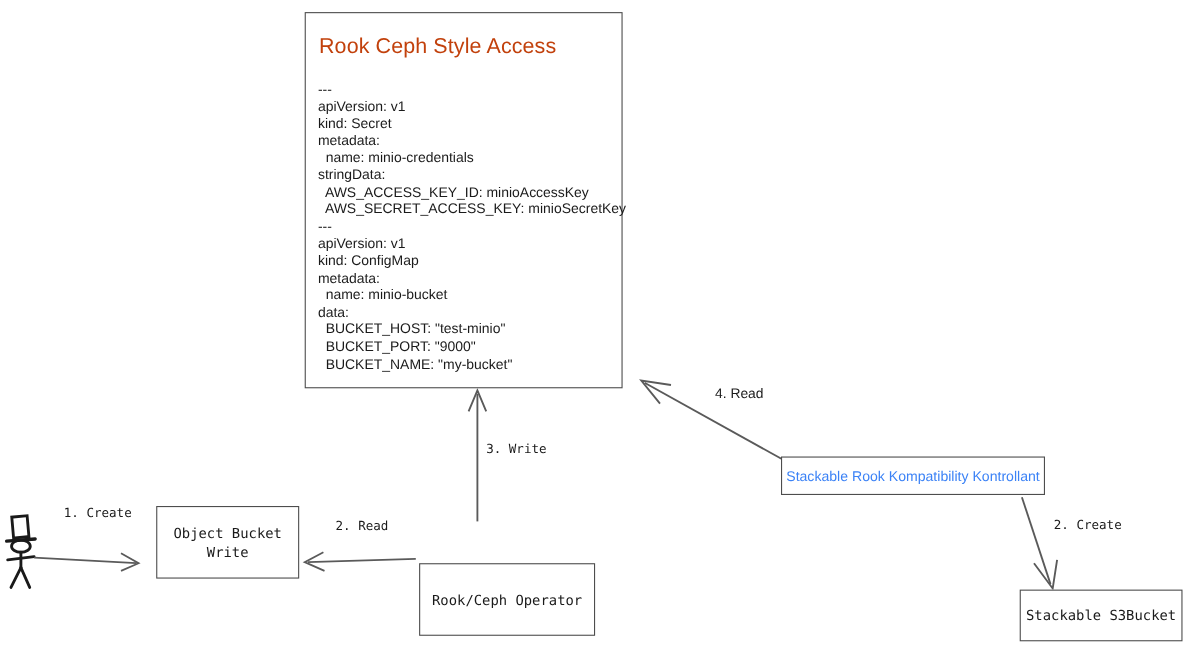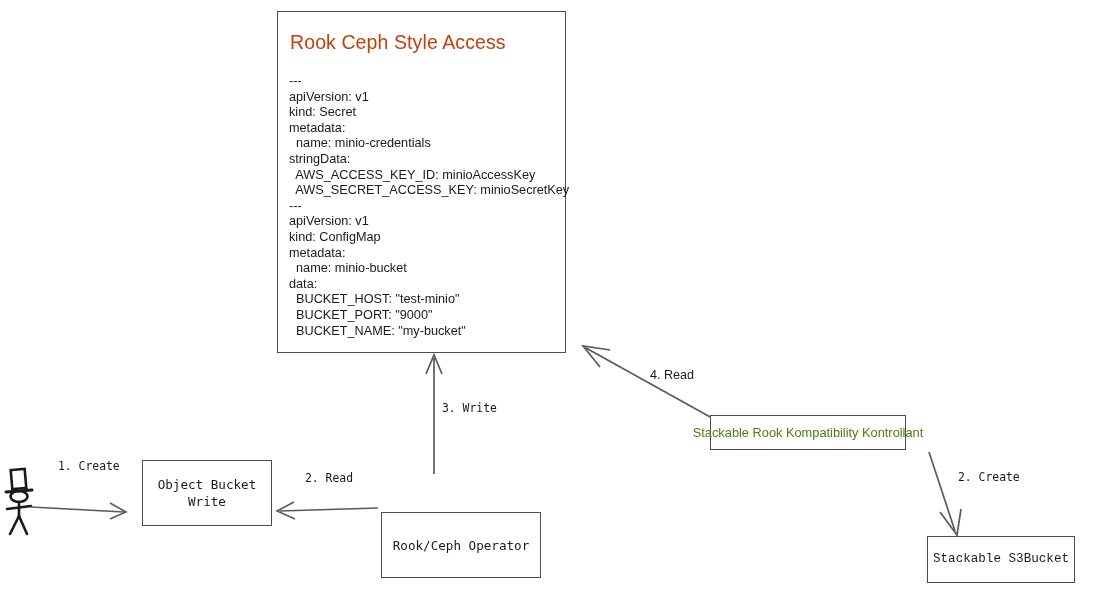--- a/index.html
+++ b/index.html
@@ -74,33 +74,32 @@
     top: 476px;
     width: 160px;
     height: 66px;
     margin-top: 36px;
   }
   #node-s3bucket {
     left: 927px;
     top: 536px;
     width: 148px;
     height: 47px;
-    font-family: Liberation Mono, monospace;
   }
   
   #node-srkk {
     left: 710px;
     top: 415px;
-    width: 196px;
+    width: 240px;
     height: 35px;
     display: flex;
     align-items: center;
     justify-content: center;
     font-size: 12.8px;
-    color: #4d7c0f;
+    color: #3b82f6;
     white-space: nowrap;
   }
 
   
   #overlay {
     position: absolute;
     left: 0;
     top: 0;
     width: 1094px;
     height: 591px;
@@ -115,21 +114,21 @@
     color: #1a1a1a;
     white-space: nowrap;
   }
   .edge-label.sans {
     font-family: "Liberation Sans", sans-serif;
     font-size: 12.6px;
   }
   #label-1 { left: 58px;  top: 459px; }
   #label-2 { left: 305px; top: 471px; text-align: center; }
   #label-3 { left: 442px; top: 401px; }
-  #label-4 { left: 650px; top: 368px; }
+  #label-4 { left: 650px; top: 351px; }
   #label-5 { left: 958px; top: 470px; }
 </style>
 </head>
 <body>
 
 <div id="canvas">
 
   <svg id="overlay" viewBox="0 0 1094 591" xmlns="http://www.w3.org/2000/svg">
 
     <g stroke="#1a1a1a" stroke-width="2.6" fill="none" stroke-linecap="round">

